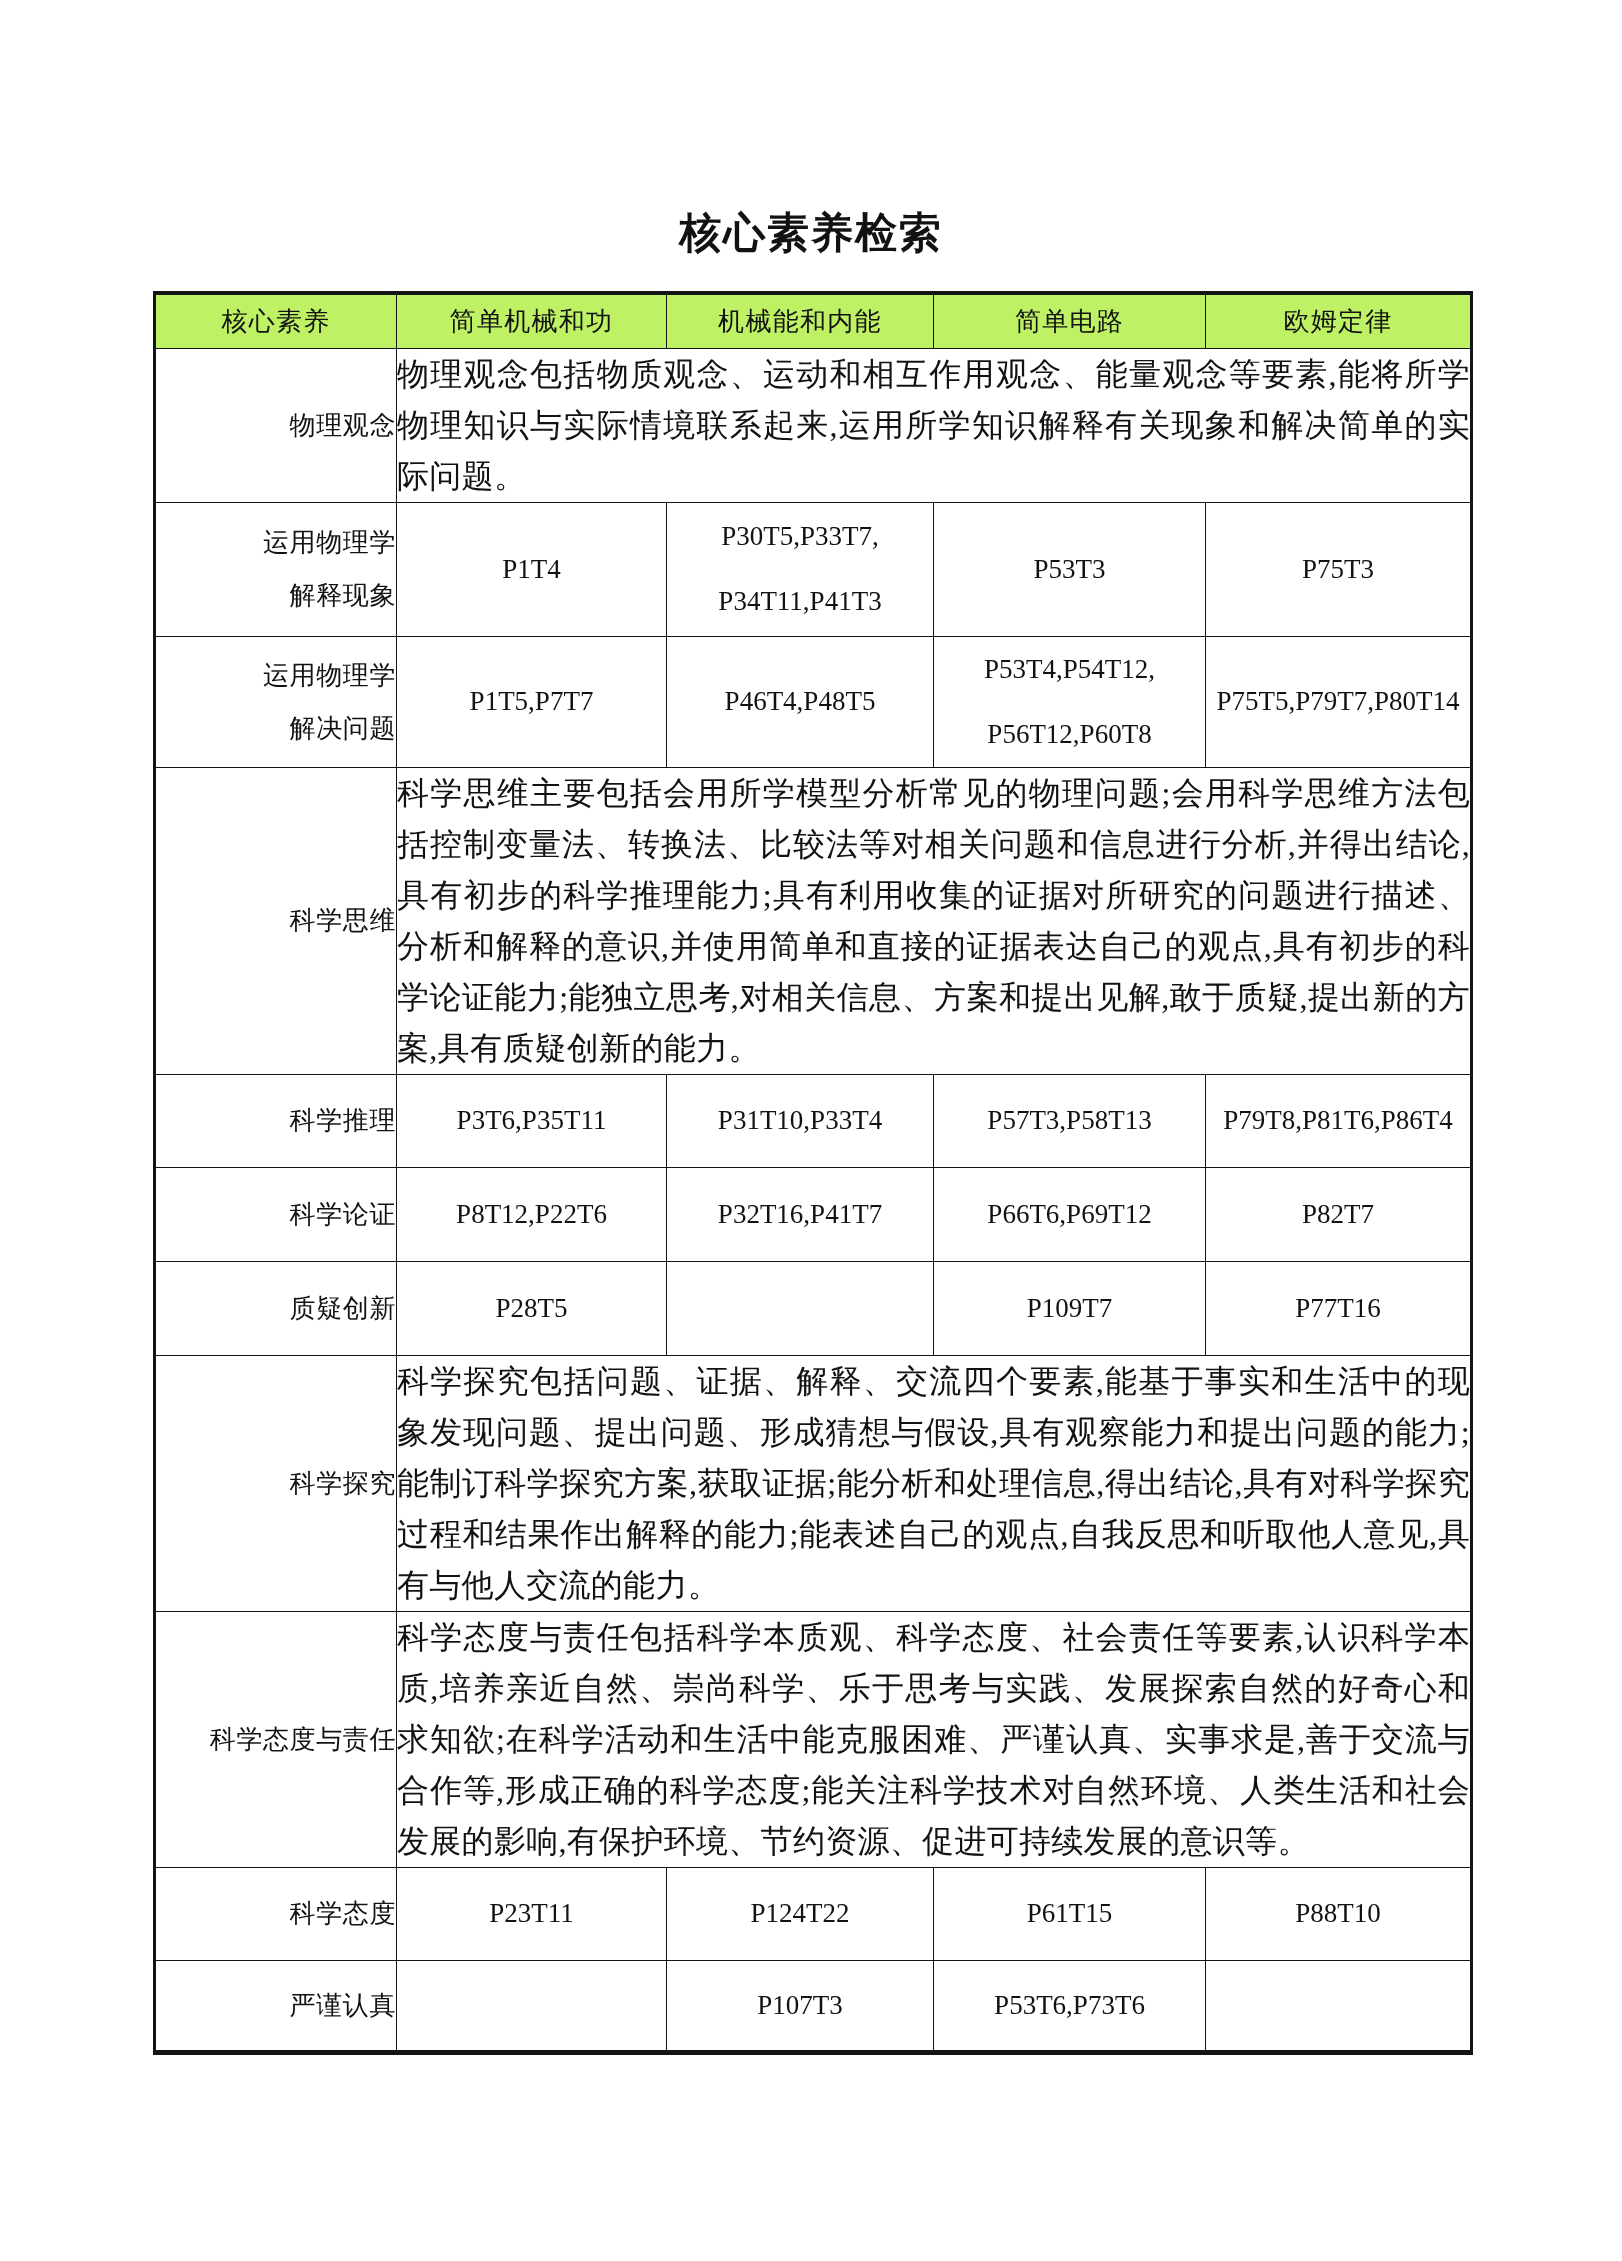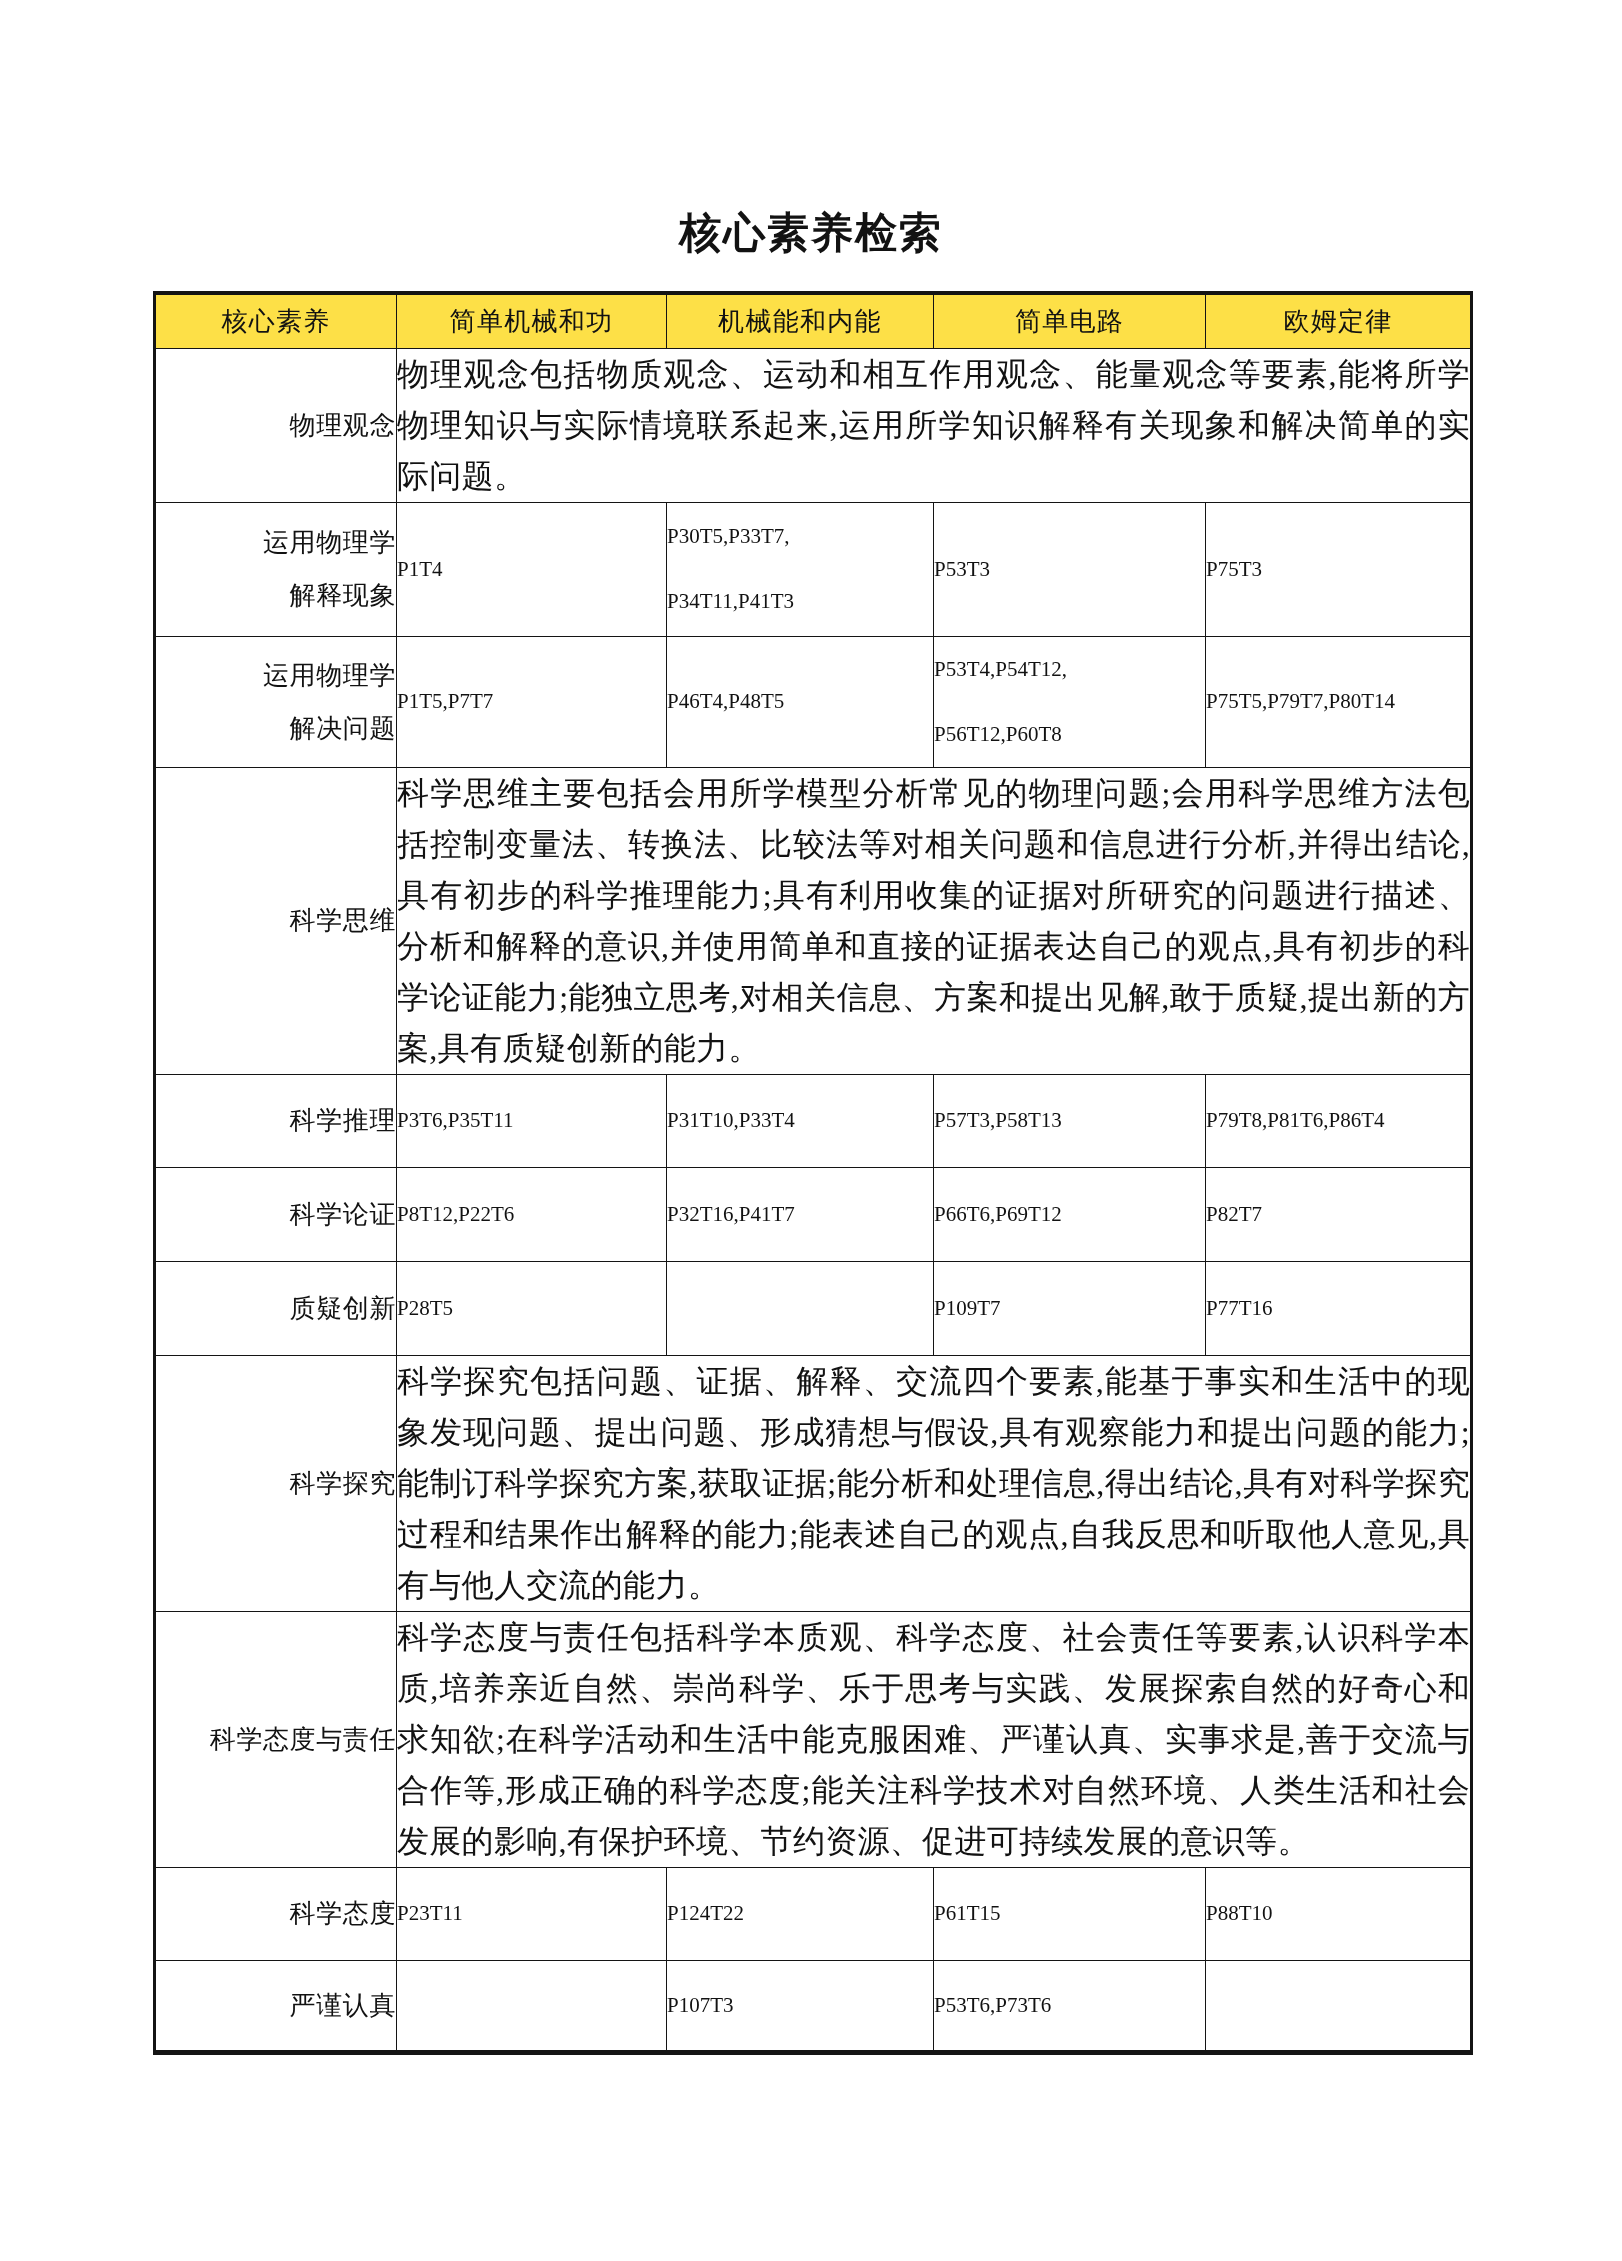--- a/index.html
+++ b/index.html
@@ -31,39 +31,39 @@
     border-bottom-width: 5.7px;
   }
   .core-table th, .core-table td {
     border: 1.3px solid #141414;
     border-top-width: 1.9px;
     border-bottom-width: 1.9px;
     box-sizing: border-box;
     padding: 0;
   }
   .header-cell {
-    background: #fde047;
+    background: #bef264;
     font-weight: normal;
     font-size: 26px;
     letter-spacing: 1.3px;
     text-align: center;
     vertical-align: middle;
   }
   .label-cell {
     text-align: right;
     vertical-align: middle;
     font-size: 26px;
     line-height: 53px;
     letter-spacing: 0.6px;
     white-space: pre-line;
   }
   .data-cell {
-    text-align: left;
+    text-align: center;
     vertical-align: middle;
-    font-size: 21px;
+    font-size: 27px;
     line-height: 65px;
     padding-left: 11.5px;
     padding-right: 3.8px;
     white-space: pre-line;
   }
   .desc-cell {
     text-align: justify;
     vertical-align: middle;
     font-size: 32px;
     line-height: 51px;

